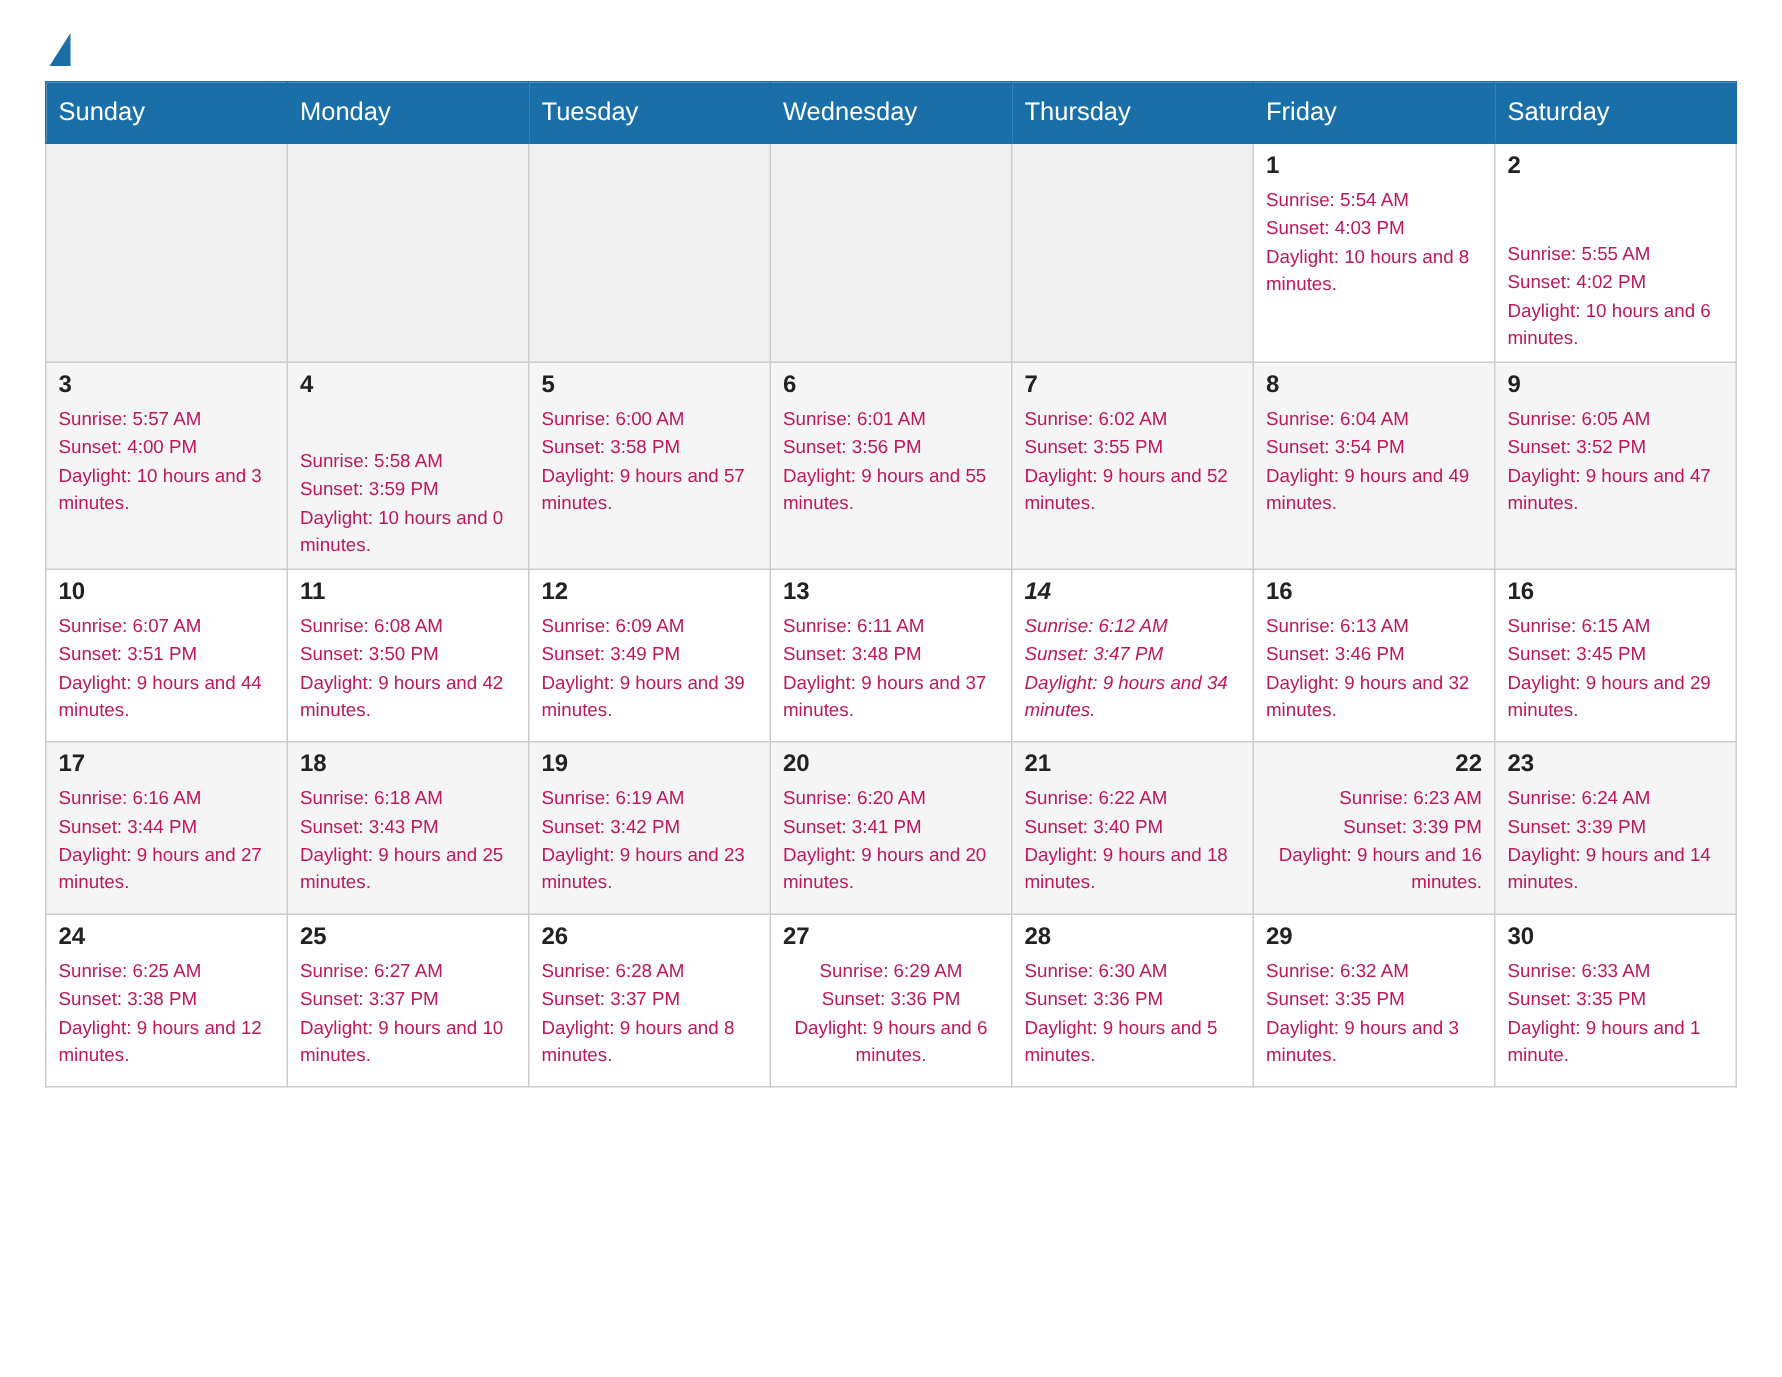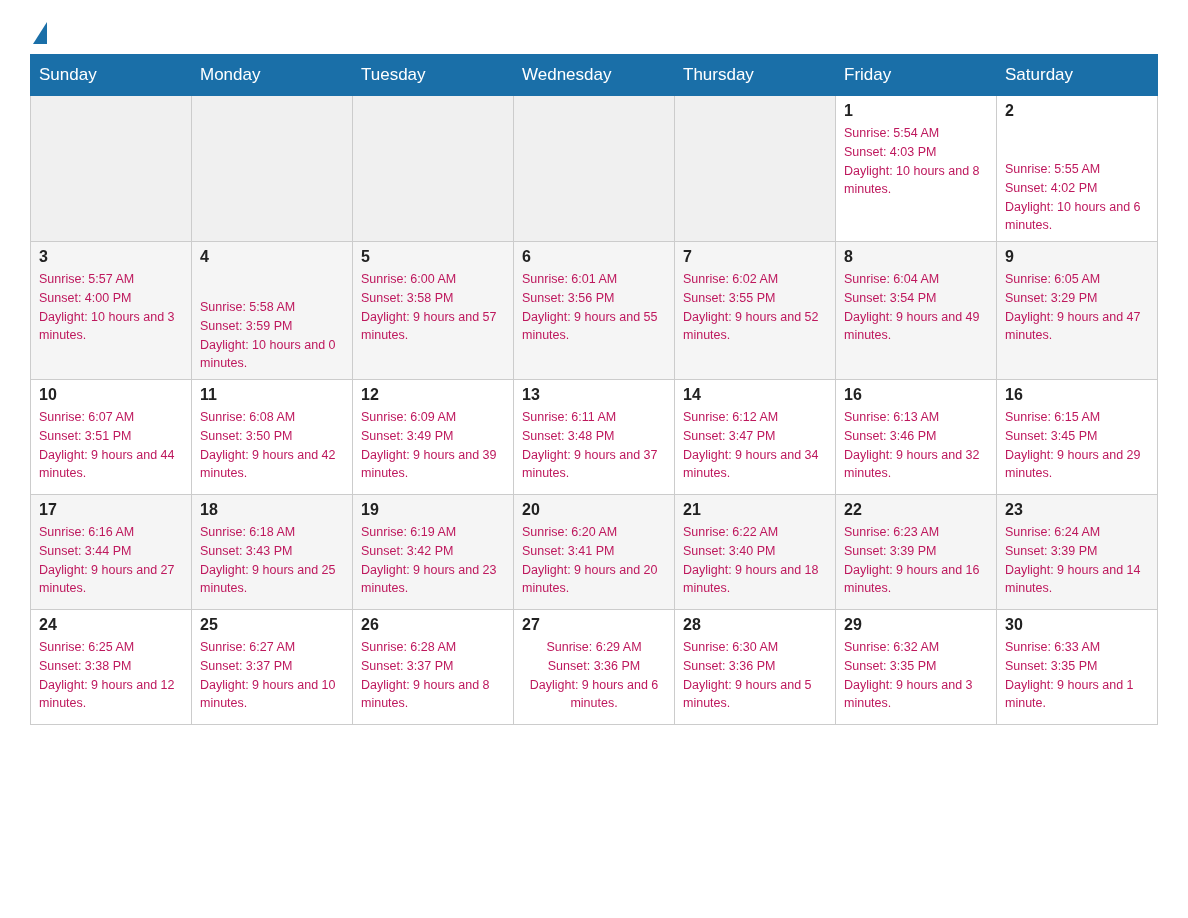--- a/index.html
+++ b/index.html
@@ -192,21 +192,21 @@
         </td>
         <td style="background: rgb(245, 245, 245);">
           <span class="day-number">8</span>
           <div class="day-info" style="white-space: pre-line;">Sunrise: 6:04 AM
 Sunset: 3:54 PM
 Daylight: 9 hours and 49 minutes.</div>
         </td>
         <td style="background: rgb(245, 245, 245);">
           <span class="day-number">9</span>
           <div class="day-info" style="white-space: pre-line;">Sunrise: 6:05 AM
-Sunset: 3:29 PM
+Sunset: 3:52 PM
 Daylight: 9 hours and 47 minutes.</div>
         </td>
       </tr>
       <tr class="week-row">
         <td style="background: rgb(255, 255, 255);">
           <span class="day-number">10</span>
           <div class="day-info" style="white-space: pre-line;">Sunrise: 6:07 AM
 Sunset: 3:51 PM
 Daylight: 9 hours and 44 minutes.</div>
         </td>
@@ -221,21 +221,21 @@
           <div class="day-info" style="white-space: pre-line;">Sunrise: 6:09 AM
 Sunset: 3:49 PM
 Daylight: 9 hours and 39 minutes.</div>
         </td>
         <td style="background: rgb(255, 255, 255);">
           <span class="day-number">13</span>
           <div class="day-info" style="white-space: pre-line;">Sunrise: 6:11 AM
 Sunset: 3:48 PM
 Daylight: 9 hours and 37 minutes.</div>
         </td>
-        <td style="background: rgb(255, 255, 255);">
+        <td style="background: rgb(255, 255, 255); font-style: italic;">
           <span class="day-number">14</span>
           <div class="day-info" style="white-space: pre-line;">Sunrise: 6:12 AM
 Sunset: 3:47 PM
 Daylight: 9 hours and 34 minutes.</div>
         </td>
         <td style="background: rgb(255, 255, 255);">
           <span class="day-number">16</span>
           <div class="day-info" style="white-space: pre-line;">Sunrise: 6:13 AM
 Sunset: 3:46 PM
 Daylight: 9 hours and 32 minutes.</div>
@@ -271,21 +271,21 @@
           <div class="day-info" style="white-space: pre-line;">Sunrise: 6:20 AM
 Sunset: 3:41 PM
 Daylight: 9 hours and 20 minutes.</div>
         </td>
         <td style="background: rgb(245, 245, 245);">
           <span class="day-number">21</span>
           <div class="day-info" style="white-space: pre-line;">Sunrise: 6:22 AM
 Sunset: 3:40 PM
 Daylight: 9 hours and 18 minutes.</div>
         </td>
-        <td style="background: rgb(245, 245, 245);">
+        <td style="background: rgb(245, 245, 245); text-align: right;">
           <span class="day-number">22</span>
           <div class="day-info" style="white-space: pre-line;">Sunrise: 6:23 AM
 Sunset: 3:39 PM
 Daylight: 9 hours and 16 minutes.</div>
         </td>
         <td style="background: rgb(245, 245, 245); margin-left: 44px;">
           <span class="day-number">23</span>
           <div class="day-info" style="white-space: pre-line;">Sunrise: 6:24 AM
 Sunset: 3:39 PM
 Daylight: 9 hours and 14 minutes.</div>

